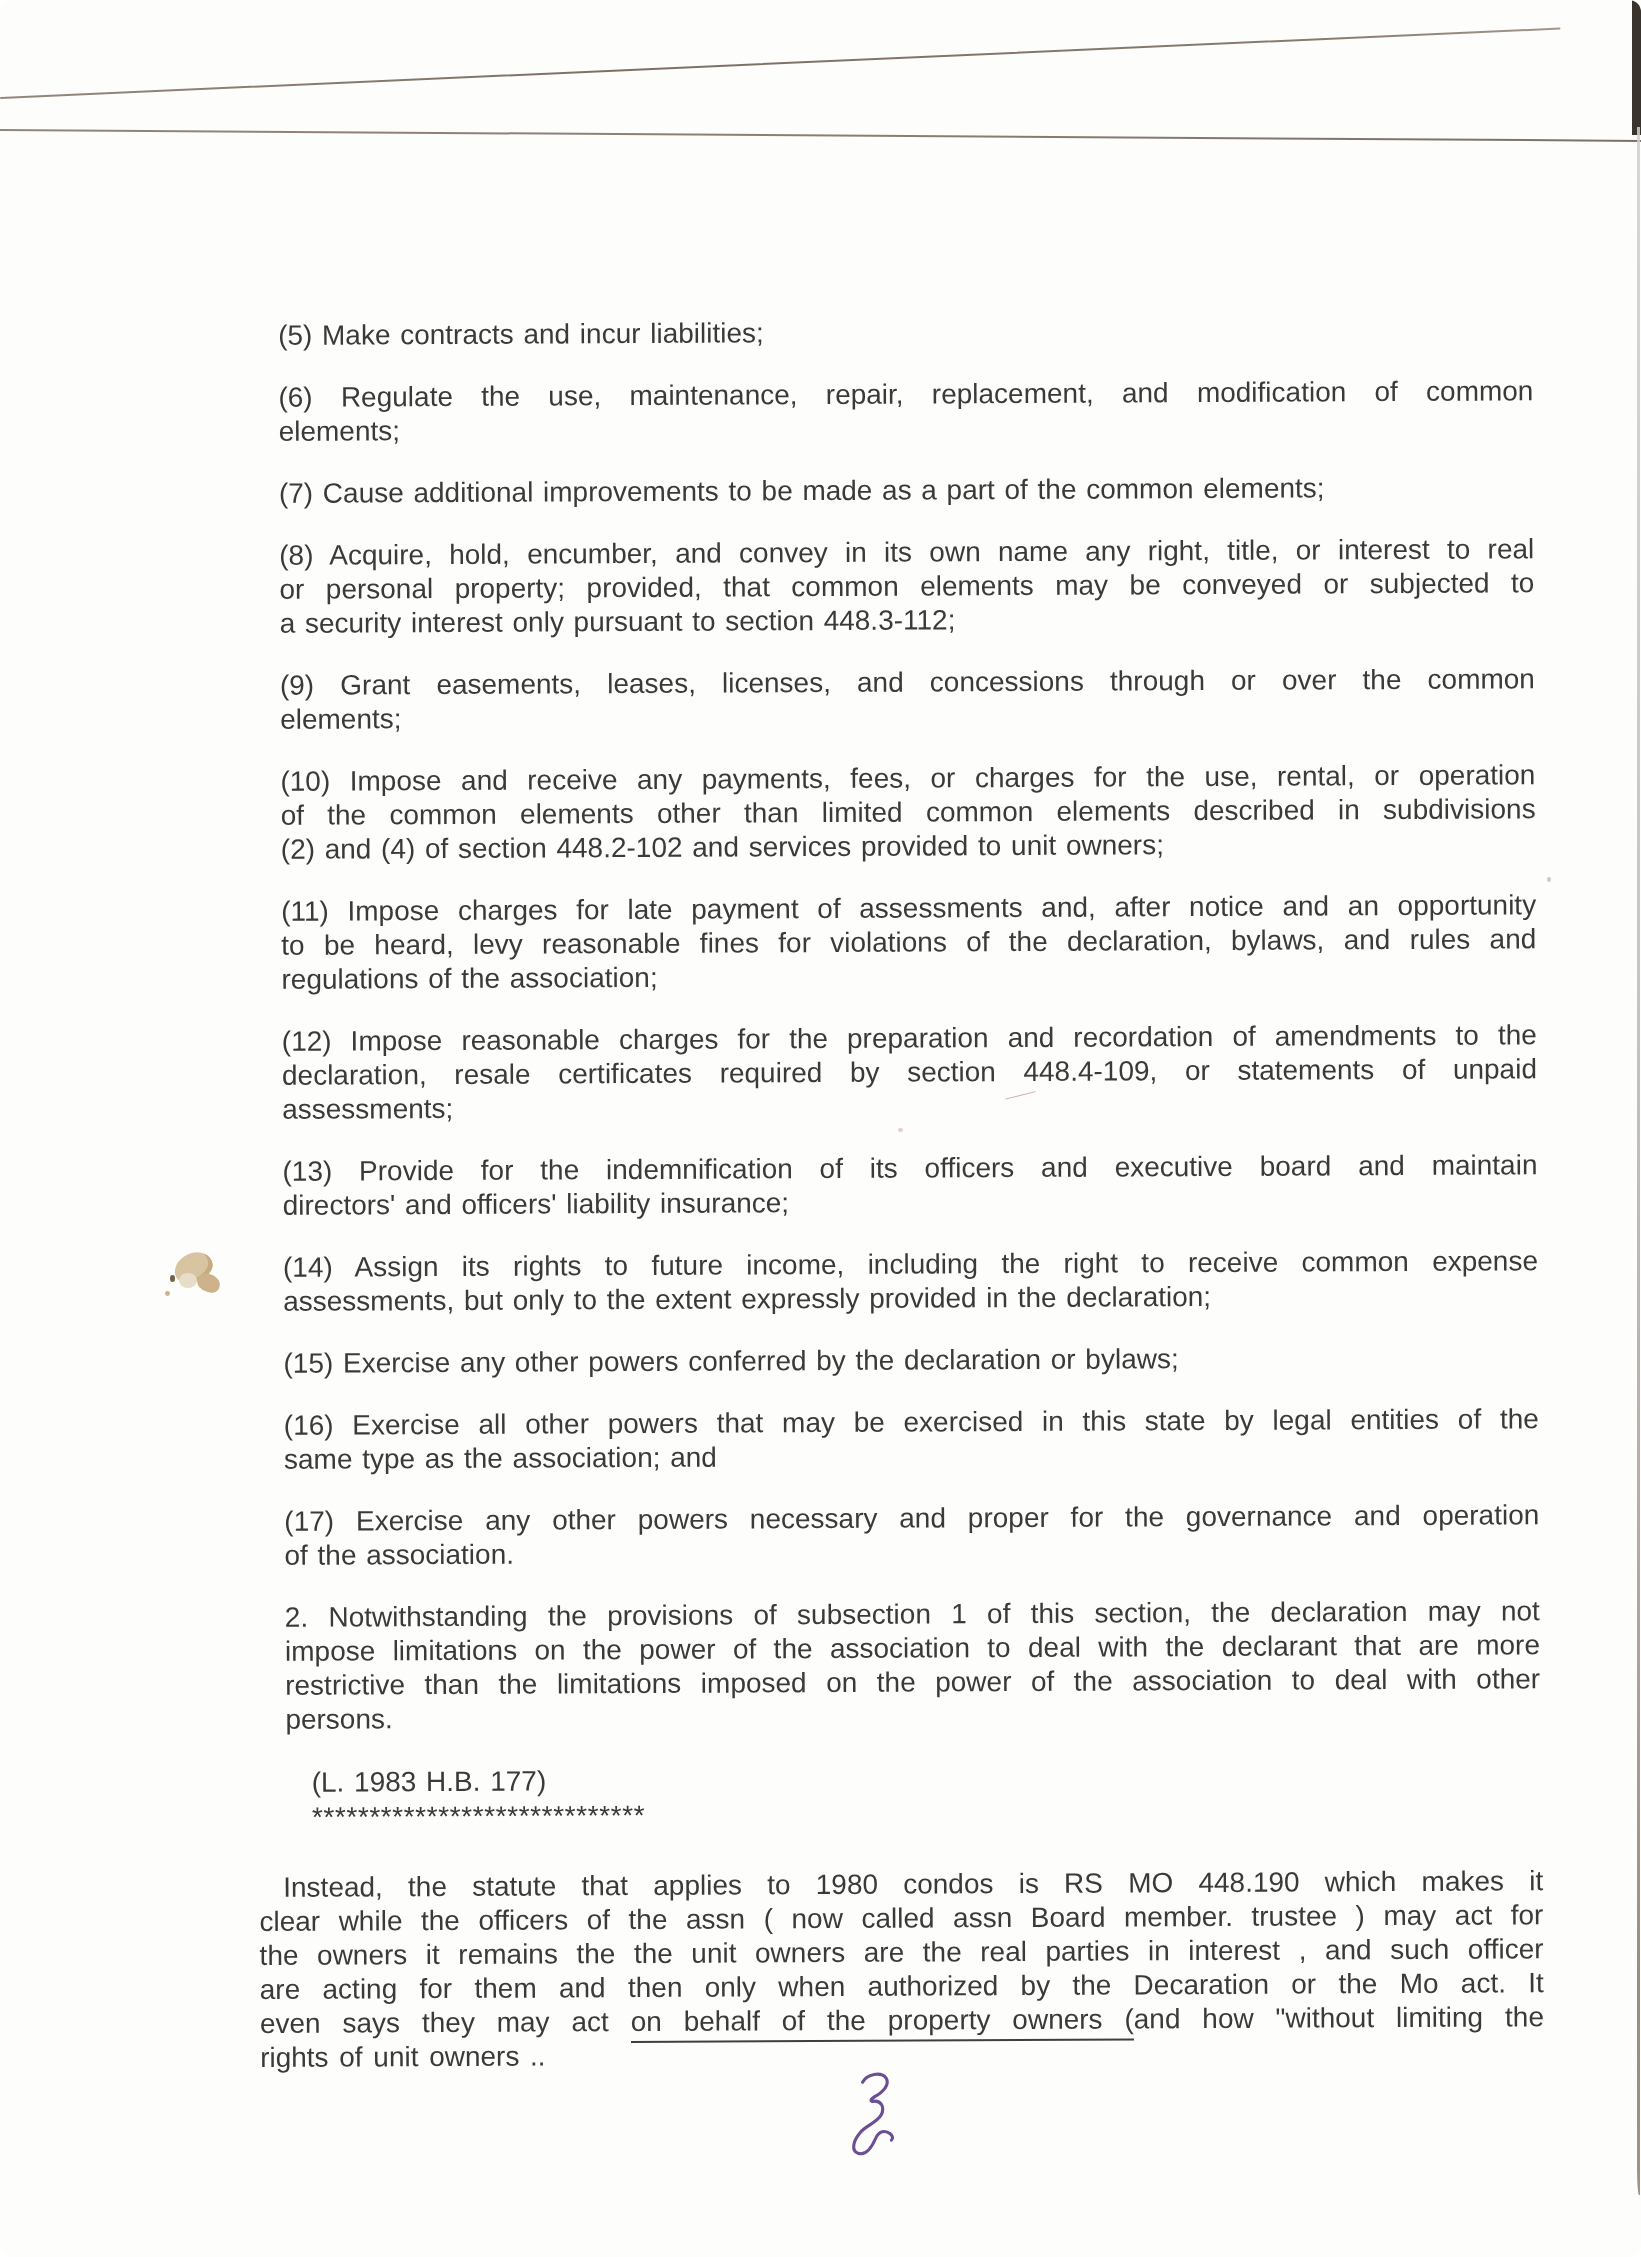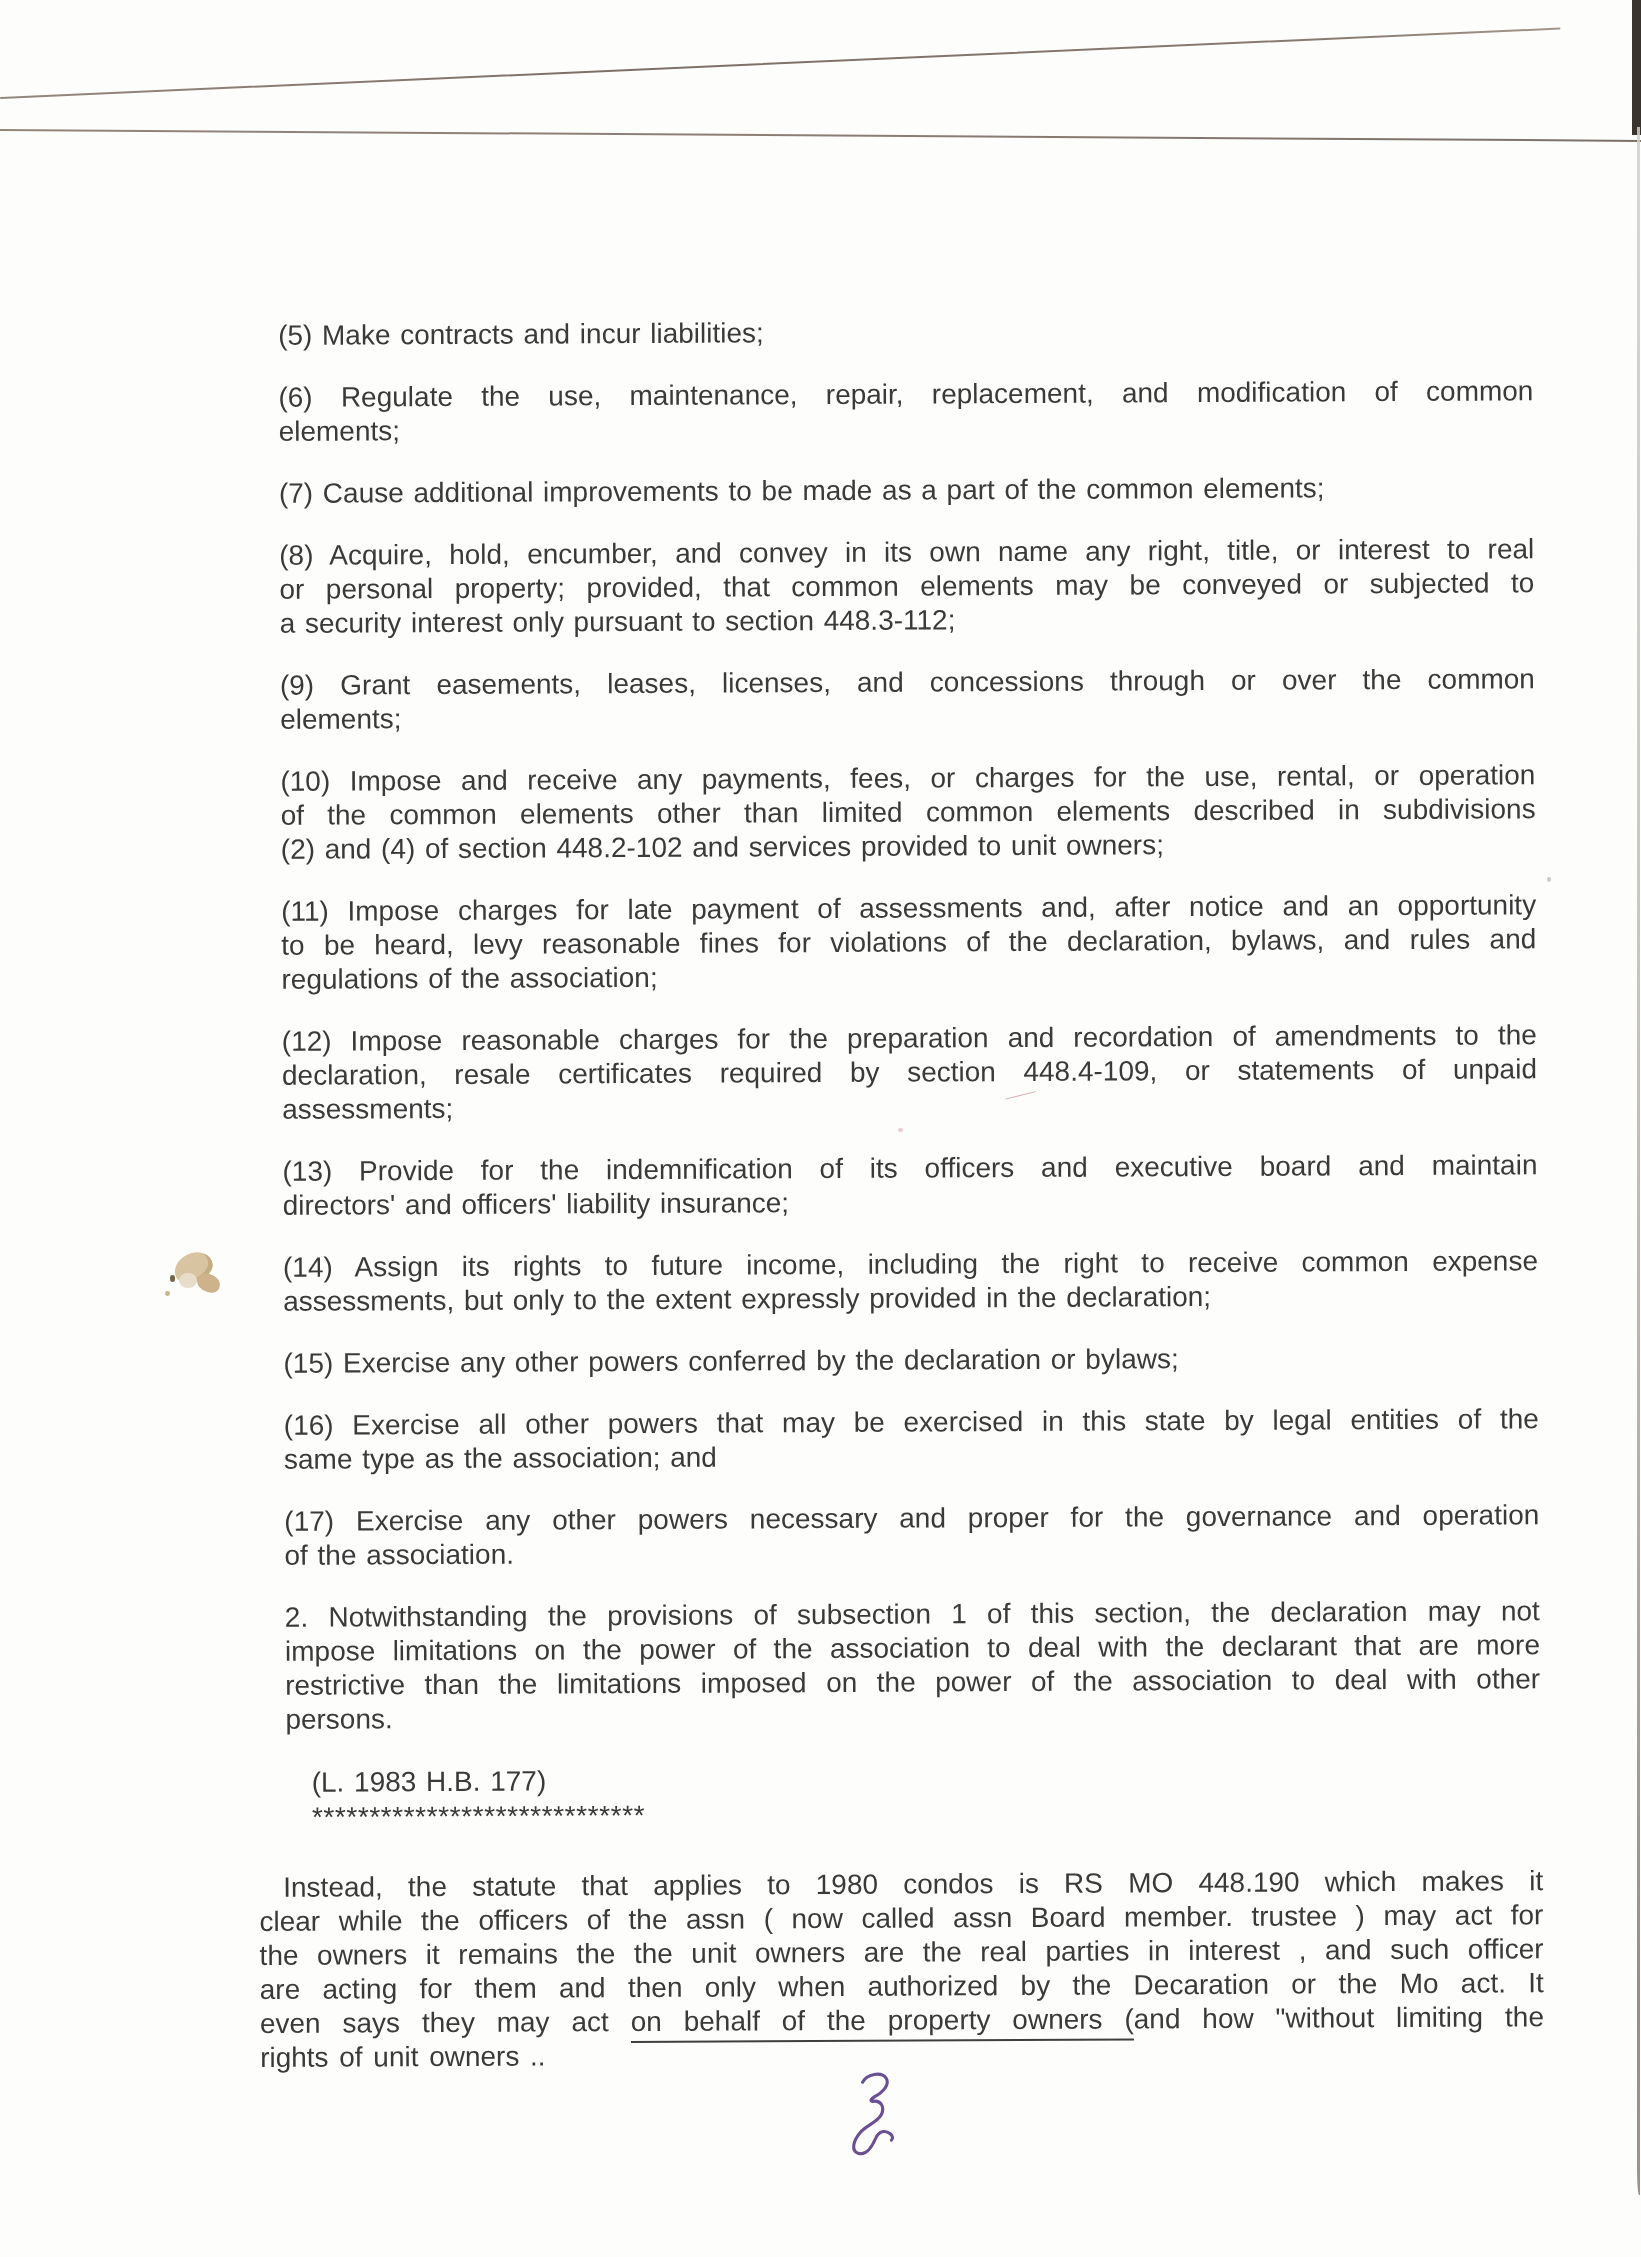--- a/index.html
+++ b/index.html
@@ -8,20 +8,21 @@
     background: #ffffff;
   }
   .page {
     position: relative;
     width: 1641px;
     height: 2257px;
     background: #fdfdfc;
     overflow: hidden;
     font-family: "Liberation Sans", "DejaVu Sans", sans-serif;
     color: #3a3a3a;
+    border-radius: 12px;
   }
 
   
   .line-a {
     position: absolute;
     left: 0; top: 97px;
     width: 1562px; height: 1.9px;
     background: linear-gradient(90deg, #8a7a70, #6f5f57 40%, #7d6c62 85%, #9a8a7e);
     transform: rotate(-2.55deg);
     transform-origin: 0 50%;

